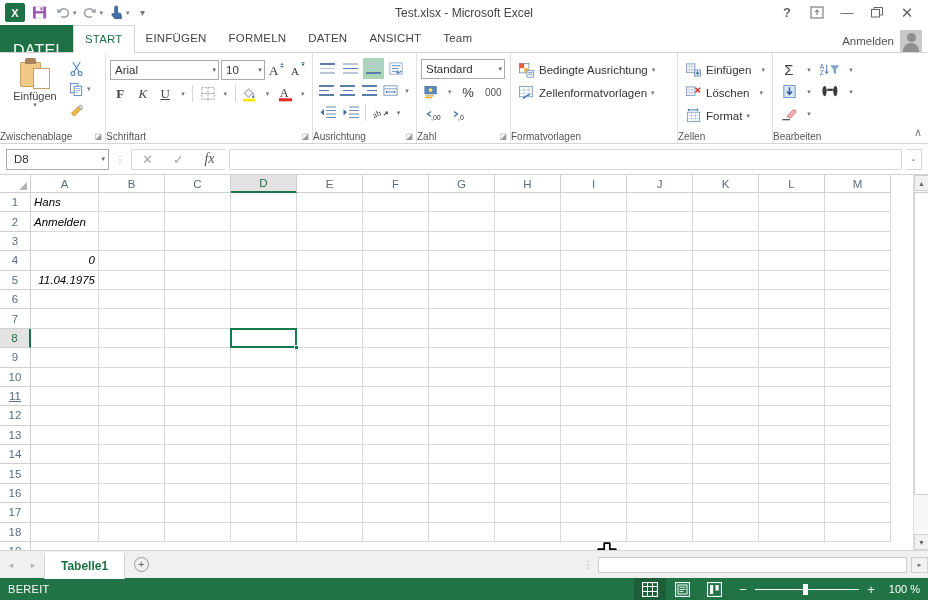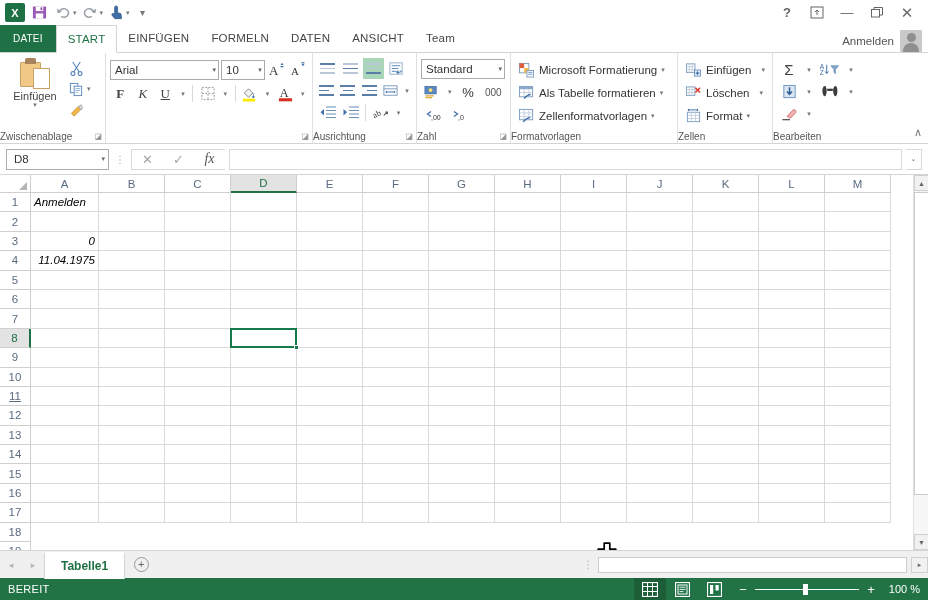--- a/index.html
+++ b/index.html
@@ -17,21 +17,21 @@
   .qat-btn{ width:22px;height:20px;display:flex;align-items:center;justify-content:center;cursor:pointer;}
   .xl-logo{width:20px;height:19px;background:#1e7145;border-radius:2px;display:flex;align-items:center;justify-content:center;color:#fff;font-size:11px;font-weight:bold;font-family:"Liberation Sans",sans-serif;}
   .qat-caret{font-size:7px;color:#777;margin-left:-3px;}
   .title-text{position:absolute;left:0;right:0;text-align:center;font-size:12px;color:#444;pointer-events:none;}
   .win-ctrls{margin-left:auto;display:flex;align-items:center;padding-right:6px;gap:0px;}
   .win-btn{width:30px;height:22px;display:flex;align-items:center;justify-content:center;color:#666;font-size:13px;cursor:pointer;}
 
   
   .tabstrip{height:27px;background:#fff;display:flex;align-items:flex-end;flex:0 0 27px;position:relative;}
   .tab{font-size:11.5px;letter-spacing:.2px;color:#444;padding:0 11px;height:27px;line-height:27px;cursor:pointer;white-space:nowrap;}
-  .tab.file{background:#1e7145;color:#fff;font-size:10px;padding:0 13px;}
+  .tab.file{background:#1e7145;color:#fff;font-size:16px;padding:12px 13px;}
   .tab.active{color:#1e7145;background:#fff;border:1px solid #d4d4d4;border-bottom:1px solid #fff;height:28px;line-height:26px;margin-bottom:-1px;position:relative;z-index:3;}
   .signin{margin-left:auto;display:flex;align-items:center;gap:6px;padding-right:6px;font-size:11.5px;color:#555;cursor:pointer;}
   .avatar{width:22px;height:22px;background:#c9c9c9;border-radius:1px;position:relative;overflow:hidden;}
   .avatar:before{content:"";position:absolute;width:9px;height:9px;border-radius:50%;background:#8f8f8f;left:6.5px;top:3px;}
   .avatar:after{content:"";position:absolute;width:16px;height:10px;border-radius:8px 8px 0 0;background:#8f8f8f;left:3px;top:13px;}
 
   
   .ribbon{flex:0 0 92px;height:92px;background:#fff;border-top:1px solid #d4d4d4;border-bottom:1px solid #d4d4d4;display:flex;position:relative;}
   .rgroup{position:relative;display:flex;flex-direction:column;padding:3px 4px 0 4px;border-right:1px solid #e0e0e0;}
   .rgroup .glabel{position:absolute;bottom:1px;left:0;right:0;text-align:left;font-size:10px;color:#555;}
@@ -162,20 +162,21 @@
       </div>
       <div class="qat-caret">▾</div>
       <div class="qat-btn">
         <svg width="15" height="16" viewBox="0 0 16 16">
             <path d="M6 2 a1.6 1.6 0 0 1 3.2 0 v6 h1.4 a2.6 2.6 0 0 1 2.6 2.6 v3.4 h-7 l-3-3.6 a1.3 1.3 0 0 1 1.9-1.7 L6 10 Z" fill="#3f6fa8" stroke="#2c4f78" stroke-width=".7"></path>
           </svg>
       </div>
       <div class="qat-caret">▾</div>
       <div class="qat-btn" style="font-size:10px;color:#777;">▾</div>
     </div>
+    <div class="title-text">Test.xlsx - Microsoft Excel</div>
     <div class="win-ctrls">
       <div class="win-btn" style="font-weight:bold;">?</div>
       <div class="win-btn">
         <svg width="14" height="13" viewBox="0 0 14 13">
             <rect x="1" y="1" width="12" height="11" fill="none" stroke="#666" stroke-width="1"></rect>
             <path d="M7 9 L7 4 M5 6 L7 4 L9 6" stroke="#666" stroke-width="1" fill="none"></path>
           </svg>
       </div>
       <div class="win-btn">—</div>
       <div class="win-btn">
@@ -307,20 +308,21 @@
             <svg width="17" height="16" viewBox="0 0 17 17">
                 <text x="2.5" y="12" font-family="Liberation Serif, serif" font-size="13" fill="#333">A</text>
                 <rect x="1.5" y="13" width="14" height="3.3" fill="#d93025"></rect>
               </svg>
           </div>
           <div class="ibtn" style="width:11px;">
               <span class="caret">▾</span>
             </div>
         </div>
       </div>
+      <div class="glabel">Schriftart</div>
       <div class="dlg">◪</div>
     </div>
 
     <div class="rgroup" style="width:104px;">
       <div class="gbody" style="flex-direction:column;gap:1px;padding-top:2px;">
         <div class="row">
           <div class="ibtn">
             <span class="alines">
                 <i></i>
                 <i style="background:#b9c7d8"></i>
@@ -458,33 +460,21 @@
         <div class="wbtn">
           <span class="wico">
             <svg width="17" height="16" viewBox="0 0 17 17">
                 <rect x="1" y="1.5" width="10" height="10" fill="#fff" stroke="#7b9cc0"></rect>
                 <rect x="1" y="1.5" width="5" height="5" fill="#e05c3e"></rect>
                 <rect x="6" y="6.5" width="5" height="5" fill="#f0b84a"></rect>
                 <rect x="9" y="9" width="7" height="7" fill="#fff" stroke="#7b9cc0"></rect>
                 <path d="M10.3 11h4.5 M10.3 13h4.5" stroke="#5b87bd" stroke-width=".9"></path>
               </svg>
           </span>
-          <span>Microsoft Formatierung</span>
-          <span class="caret">▾</span>
-        </div>
-        <div class="wbtn">
-          <span class="wico">
-            <svg width="17" height="16" viewBox="0 0 17 17">
-                <rect x="1" y="1.5" width="14" height="11" fill="#fff" stroke="#7b9cc0"></rect>
-                <rect x="1" y="1.5" width="14" height="3" fill="#8ba9c9"></rect>
-                <path d="M1 8 H15 M6 4.5 V12.5 M11 4.5 V12.5" stroke="#b9c7d8" stroke-width=".8"></path>
-                <path d="M6 14.5 c2-3 4-4 7-4.5" stroke="#3f6fa8" stroke-width="1.4" fill="none"></path>
-              </svg>
-          </span>
-          <span>Als Tabelle formatieren</span>
+          <span>Bedingte Ausrichtung</span>
           <span class="caret">▾</span>
         </div>
         <div class="wbtn">
           <span class="wico">
             <svg width="17" height="16" viewBox="0 0 17 17">
                 <rect x="1" y="1.5" width="14" height="11" fill="#fff" stroke="#7b9cc0"></rect>
                 <path d="M1 5.2 H15 M1 8.9 H15 M6 1.5 V12.5 M11 1.5 V12.5" stroke="#b9c7d8" stroke-width=".8"></path>
                 <path d="M5 14.8 c2-3 4.5-4.2 7.5-4.8" stroke="#3f6fa8" stroke-width="1.4" fill="none"></path>
               </svg>
           </span>
@@ -641,20 +631,35 @@
         <div class="rh" style="height: 19.4px;">13</div>
         <div class="rh" style="height: 19.4px;">14</div>
         <div class="rh" style="height: 19.4px;">15</div>
         <div class="rh" style="height: 19.4px;">16</div>
         <div class="rh" style="height: 19.4px;">17</div>
         <div class="rh" style="height: 19.4px;">18</div>
         <div class="rh" style="height: 19.4px;">19</div>
       </div>
     <div class="cells" id="cellarea">
         <div class="crow">
+          <div class="cell" style="width: 68px; height: 19.4px;">Hans</div>
+          <div class="cell" style="width: 66px; height: 19.4px;"></div>
+          <div class="cell" style="width: 66px; height: 19.4px;"></div>
+          <div class="cell" style="width: 66px; height: 19.4px;"></div>
+          <div class="cell" style="width: 66px; height: 19.4px;"></div>
+          <div class="cell" style="width: 66px; height: 19.4px;"></div>
+          <div class="cell" style="width: 66px; height: 19.4px;"></div>
+          <div class="cell" style="width: 66px; height: 19.4px;"></div>
+          <div class="cell" style="width: 66px; height: 19.4px;"></div>
+          <div class="cell" style="width: 66px; height: 19.4px;"></div>
+          <div class="cell" style="width: 66px; height: 19.4px;"></div>
+          <div class="cell" style="width: 66px; height: 19.4px;"></div>
+          <div class="cell" style="width: 66px; height: 19.4px;"></div>
+        </div>
+        <div class="crow">
           <div class="cell" style="width: 68px; height: 19.4px;">Anmelden</div>
           <div class="cell" style="width: 66px; height: 19.4px;"></div>
           <div class="cell" style="width: 66px; height: 19.4px;"></div>
           <div class="cell" style="width: 66px; height: 19.4px;"></div>
           <div class="cell" style="width: 66px; height: 19.4px;"></div>
           <div class="cell" style="width: 66px; height: 19.4px;"></div>
           <div class="cell" style="width: 66px; height: 19.4px;"></div>
           <div class="cell" style="width: 66px; height: 19.4px;"></div>
           <div class="cell" style="width: 66px; height: 19.4px;"></div>
           <div class="cell" style="width: 66px; height: 19.4px;"></div>

